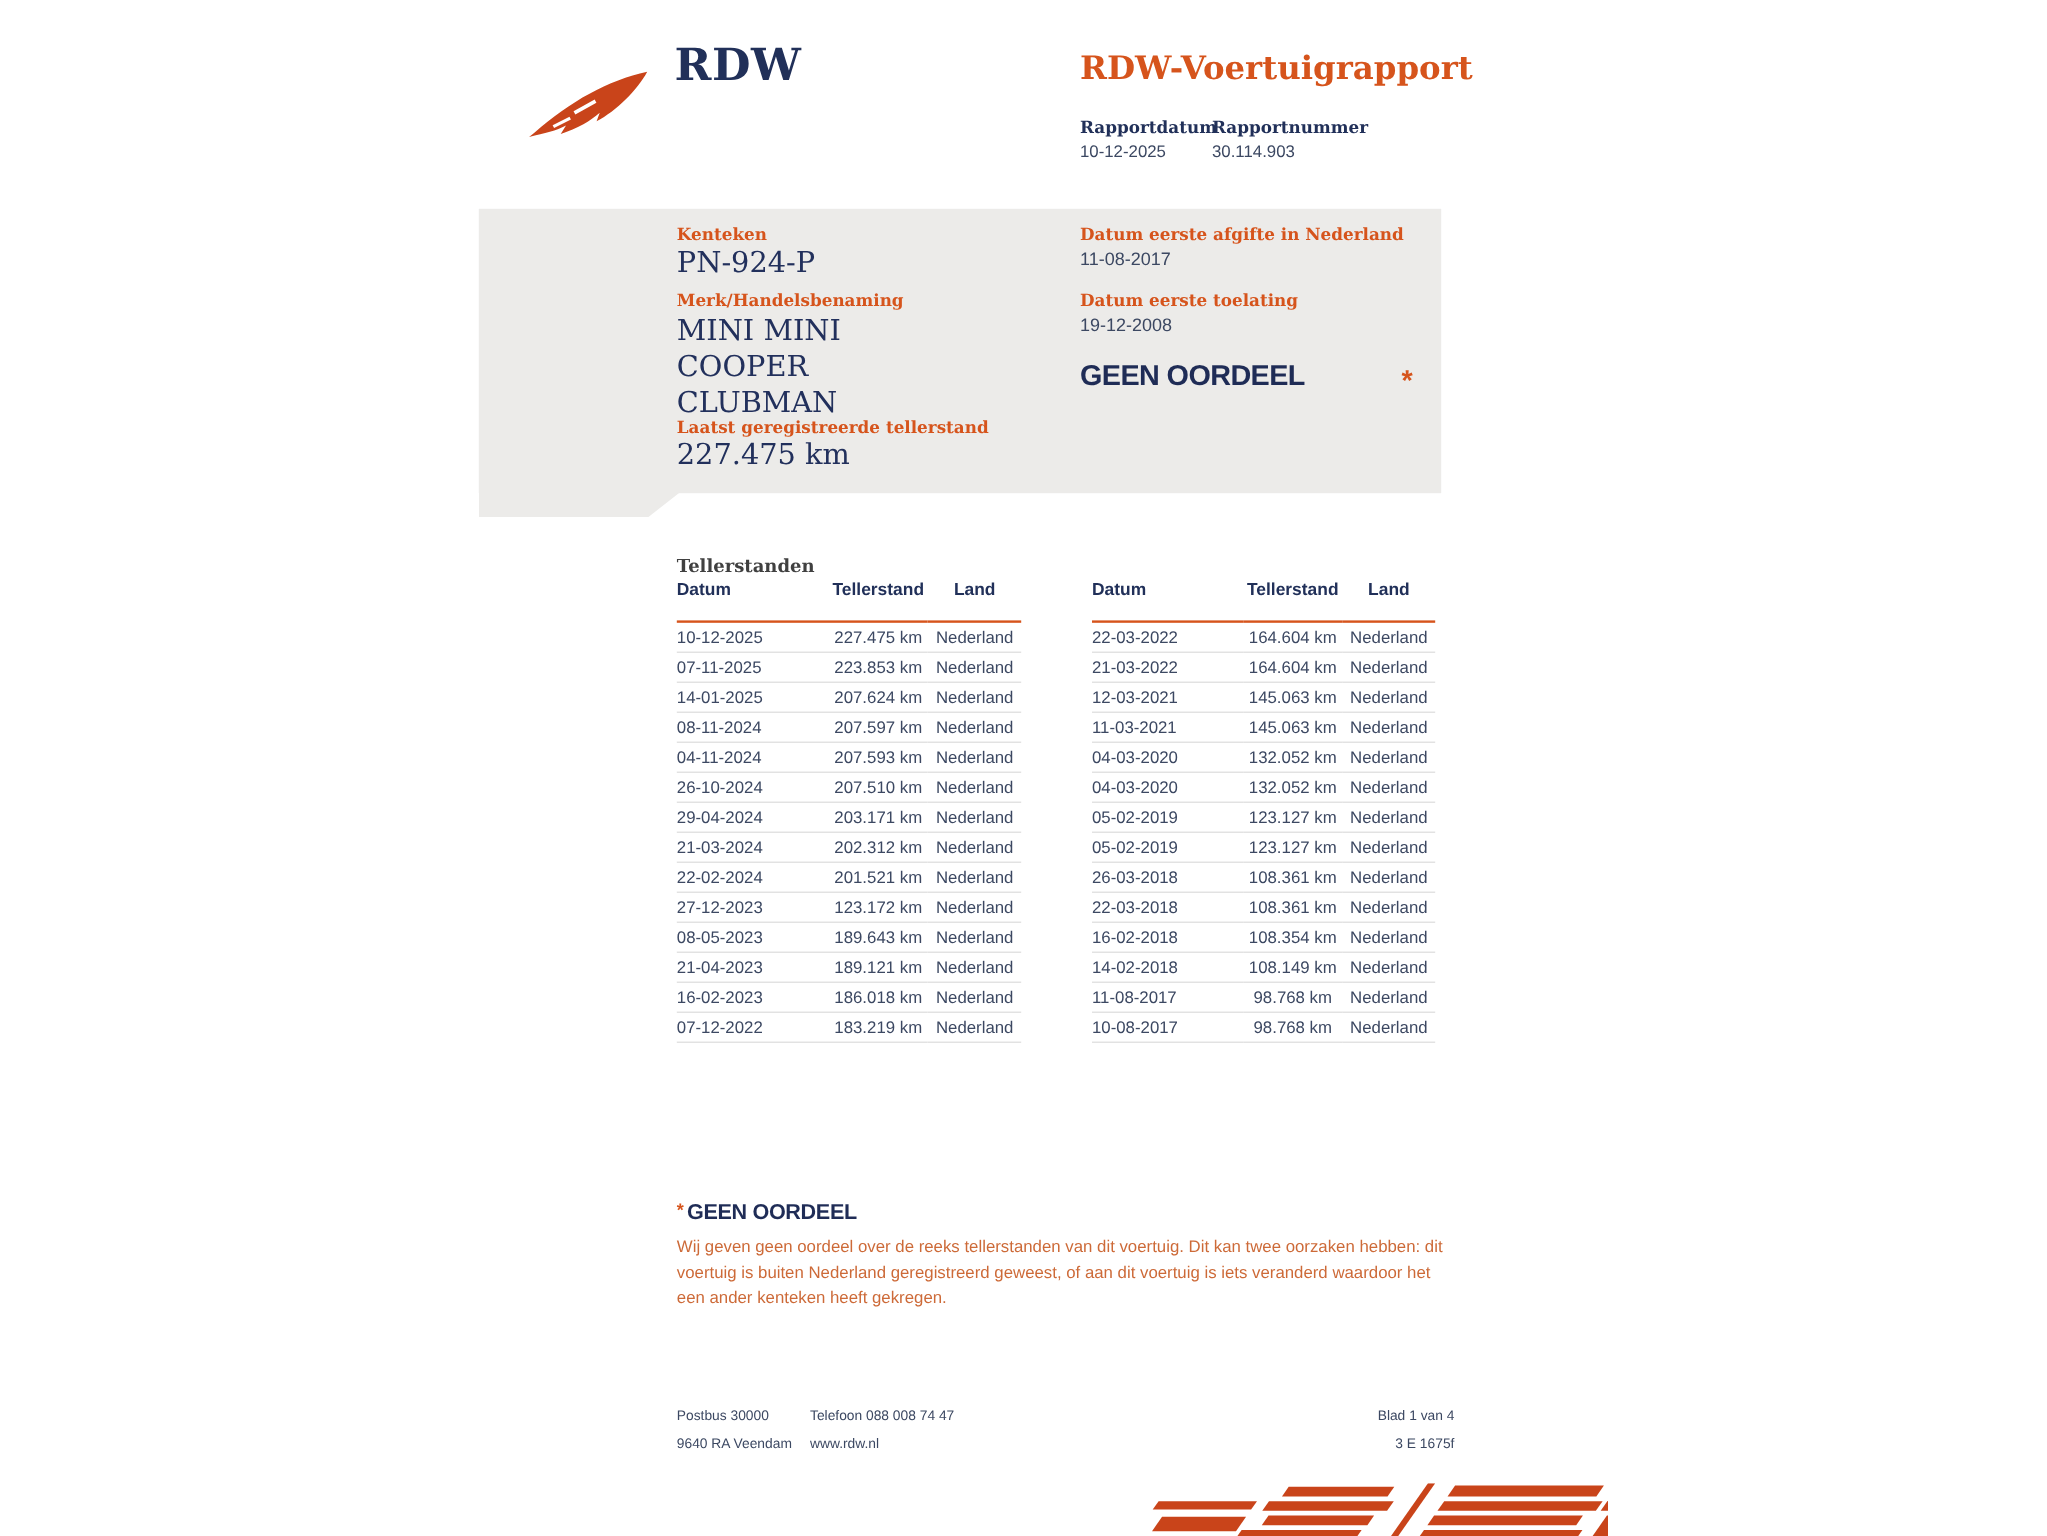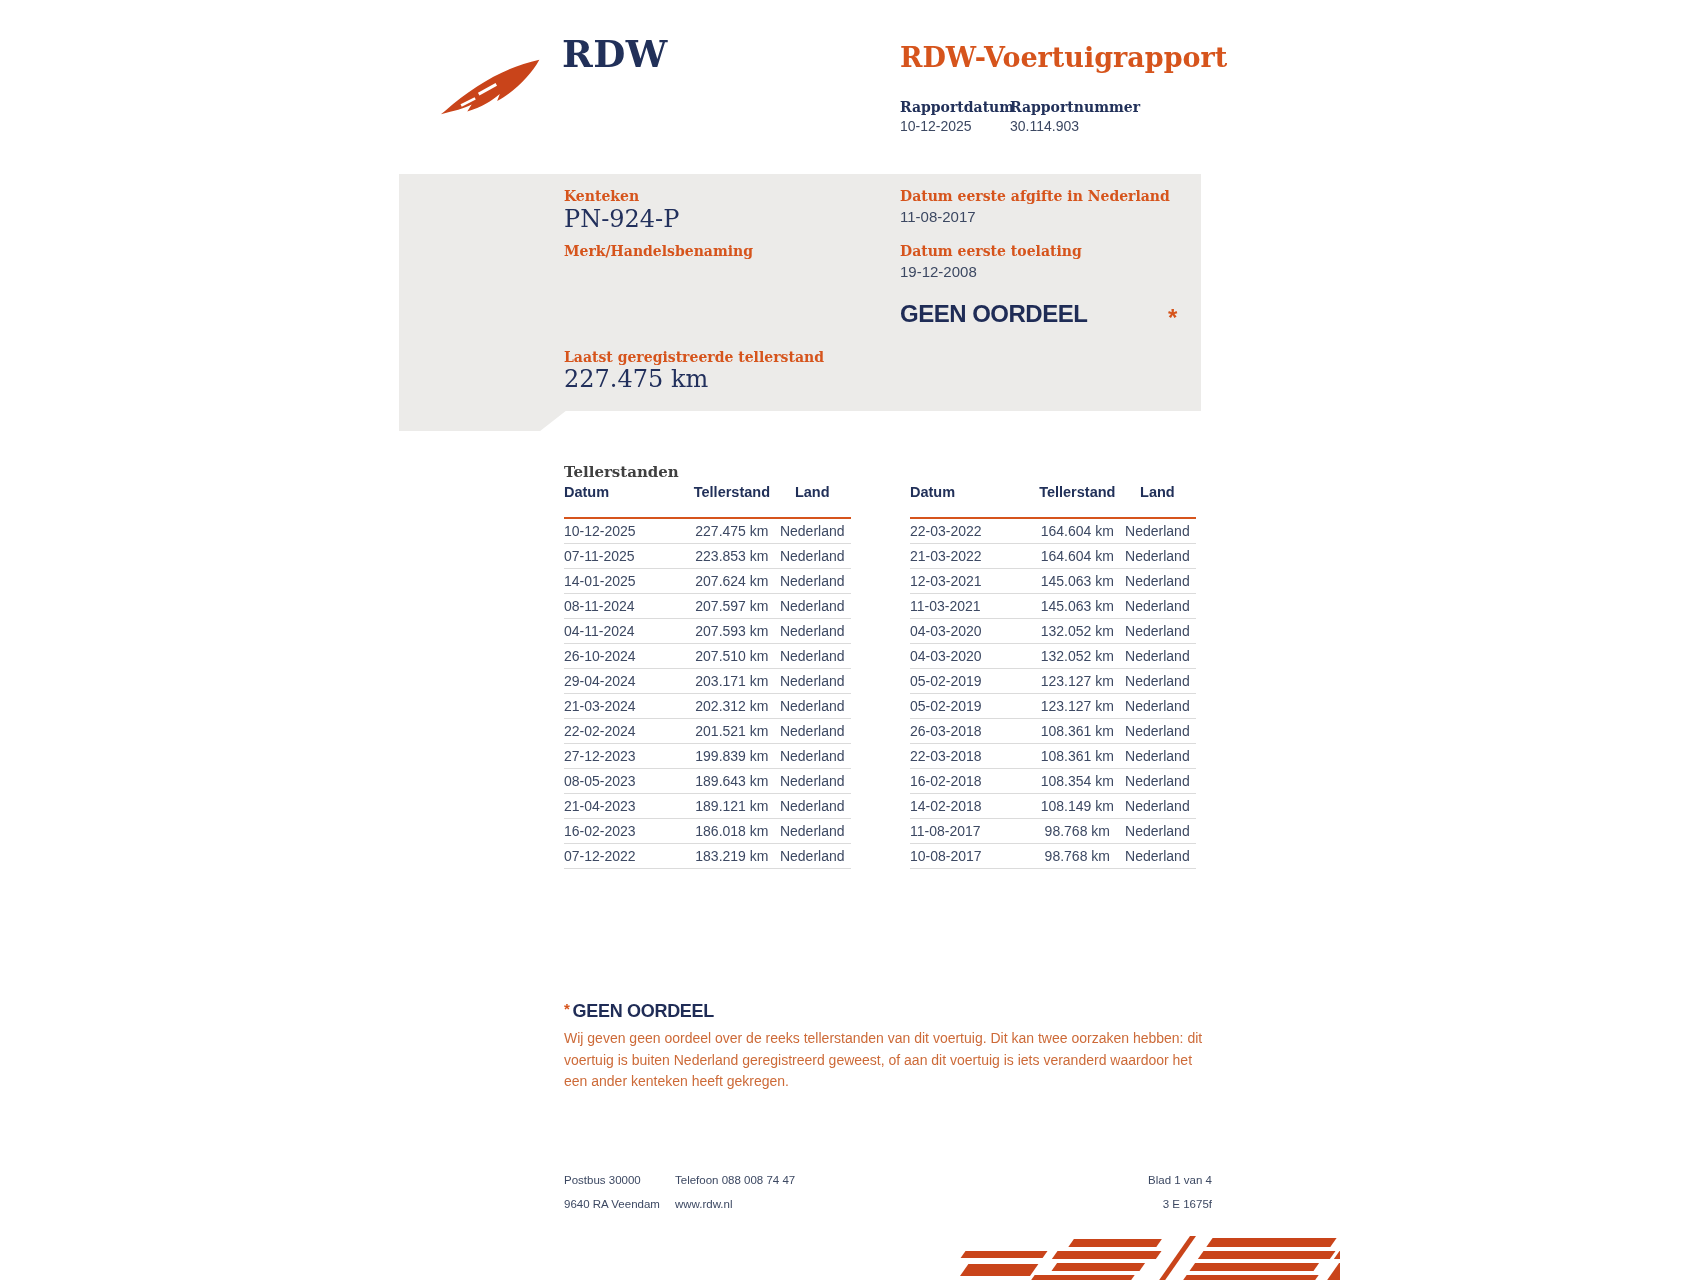--- a/index.html
+++ b/index.html
@@ -109,20 +109,21 @@
   <div class="meta-value x-col1r">10-12-2025</div>
   <div class="meta-value x-col2r">30.114.903</div>
 
   <div class="graybox"></div>
   <div class="graybox-tab"></div>
 
   <div class="slab-label" style="left:564px; top:188px;">Kenteken</div>
   <div class="serif-value" style="left:564px; top:204px;">PN-924-P</div>
 
   <div class="slab-label" style="left:564px; top:243px;">Merk/Handelsbenaming</div>
+  <div class="serif-value" style="left:564px; top:260px; width:240px;">MINI MINI COOPER CLUBMAN</div>
 
   <div class="slab-label" style="left:564px; top:349px;">Laatst geregistreerde tellerstand</div>
   <div class="serif-value" style="left:564px; top:364px;">227.475 km</div>
 
   <div class="slab-label" style="left:900px; top:188px;">Datum eerste afgifte in Nederland</div>
   <div class="sans-value" style="left:900px; top:208px;">11-08-2017</div>
 
   <div class="slab-label" style="left:900px; top:243px;">Datum eerste toelating</div>
   <div class="sans-value" style="left:900px; top:263px;">19-12-2008</div>
 
@@ -186,21 +187,21 @@
             <td class="c-num">202.312 km</td>
             <td class="c-num">Nederland</td>
           </tr>
           <tr>
             <td>22-02-2024</td>
             <td class="c-num">201.521 km</td>
             <td class="c-num">Nederland</td>
           </tr>
           <tr>
             <td>27-12-2023</td>
-            <td class="c-num">199.839 km</td>
+            <td class="c-num">123.172 km</td>
             <td class="c-num">Nederland</td>
           </tr>
           <tr>
             <td>08-05-2023</td>
             <td class="c-num">189.643 km</td>
             <td class="c-num">Nederland</td>
           </tr>
           <tr>
             <td>21-04-2023</td>
             <td class="c-num">189.121 km</td>

